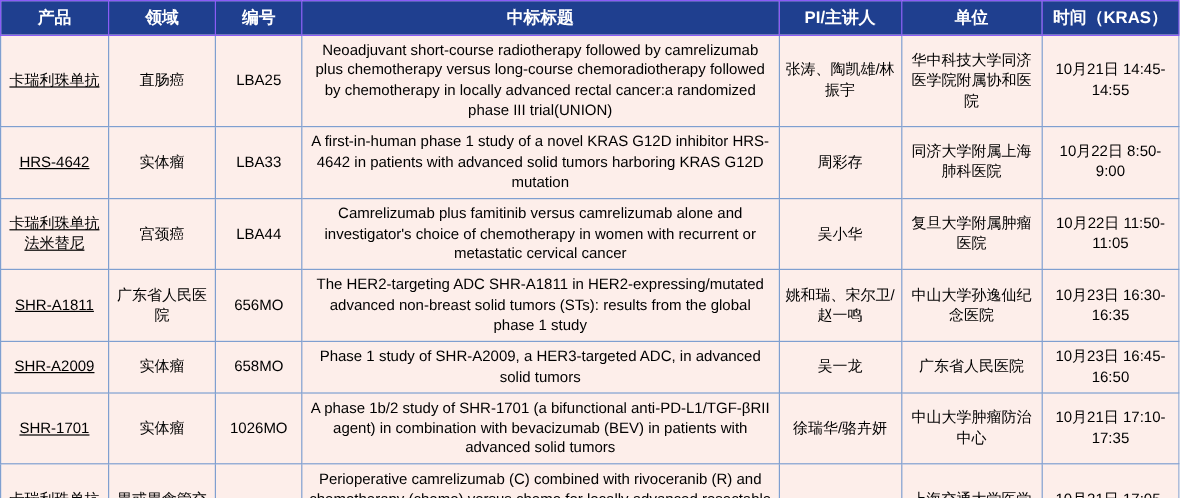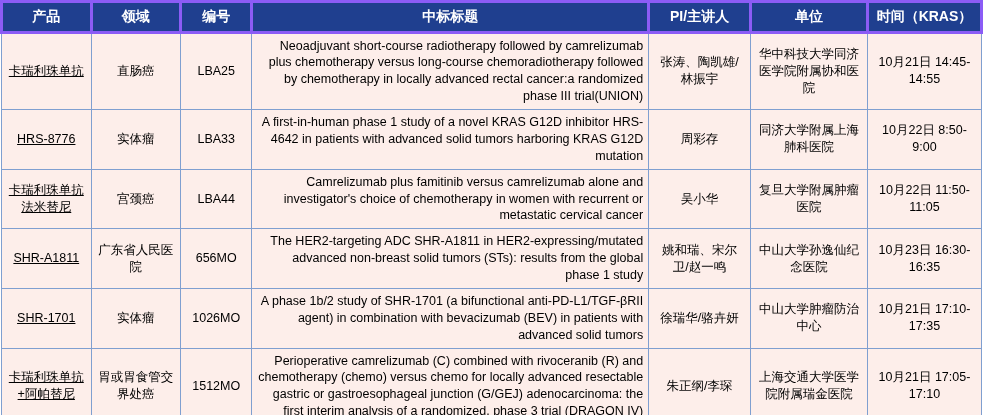--- a/index.html
+++ b/index.html
@@ -18,37 +18,37 @@
     width: 983px;
     table-layout: fixed;
   }
   table.data-table th {
     background: #1f3f8f;
     color: #ffffff;
     font-size: 14px;
     font-weight: bold;
     text-align: center;
     vertical-align: middle;
-    border: 3px solid #8b5cf6;
+    border: 1px solid #8b5cf6;
     padding: 5px 3px;
     line-height: 1.25;
   }
   table.data-table td {
     border: 1px solid #7f9fd0;
     font-size: 12.5px;
     color: #000000;
     vertical-align: middle;
     padding: 4px 5px;
     line-height: 1.35;
   }
   td.c-center {
     text-align: center;
   }
   td.c-left {
-    text-align: right;
+    text-align: center;
   }
   tr.row-alt td {
     background: #fdeeea;
   }
   td.col-product {
     color: #000000;
     font-size: 12.5px;
     text-decoration: underline;
   }
   td.col-title {
@@ -90,21 +90,21 @@
     <tr class="row-alt">
       <td class="c-center col-product">卡瑞利珠单抗</td>
       <td class="c-center">直肠癌</td>
       <td class="c-center">LBA25</td>
       <td class="c-left col-title">Neoadjuvant short-course radiotherapy followed by camrelizumab plus chemotherapy versus long-course chemoradiotherapy followed by chemotherapy in locally advanced rectal cancer:a randomized phase III trial(UNION)</td>
       <td class="c-center">张涛、陶凯雄/林振宇</td>
       <td class="c-center">华中科技大学同济医学院附属协和医院</td>
       <td class="c-center">10月21日 14:45-14:55</td>
     </tr>
     <tr class="row-alt">
-      <td class="c-center col-product">HRS-8776</td>
+      <td class="c-center col-product">HRS-4642</td>
       <td class="c-center">实体瘤</td>
       <td class="c-center">LBA33</td>
       <td class="c-left col-title"> A first-in-human phase 1 study of a novel KRAS G12D inhibitor HRS-4642 in patients with advanced solid tumors harboring KRAS G12D mutation</td>
       <td class="c-center">周彩存</td>
       <td class="c-center">同济大学附属上海肺科医院</td>
       <td class="c-center">10月22日 8:50-9:00</td>
     </tr>
     <tr class="row-alt">
       <td class="c-center col-product">卡瑞利珠单抗法米替尼</td>
       <td class="c-center">宫颈癌</td>
@@ -117,20 +117,29 @@
     <tr class="row-alt">
       <td class="c-center col-product">SHR-A1811</td>
       <td class="c-center">广东省人民医院</td>
       <td class="c-center">656MO</td>
       <td class="c-left col-title">The HER2-targeting ADC SHR-A1811 in HER2-expressing/mutated advanced non-breast solid tumors (STs): results from the global phase 1 study</td>
       <td class="c-center">姚和瑞、宋尔卫/赵一鸣</td>
       <td class="c-center">中山大学孙逸仙纪念医院</td>
       <td class="c-center">10月23日 16:30-16:35</td>
     </tr>
     <tr class="row-alt">
+      <td class="c-center col-product">SHR-A2009</td>
+      <td class="c-center">实体瘤</td>
+      <td class="c-center">658MO</td>
+      <td class="c-left col-title">Phase 1 study of SHR-A2009, a HER3-targeted ADC, in advanced solid tumors</td>
+      <td class="c-center">吴一龙</td>
+      <td class="c-center">广东省人民医院</td>
+      <td class="c-center">10月23日 16:45-16:50</td>
+    </tr>
+    <tr class="row-alt">
       <td class="c-center col-product">SHR-1701</td>
       <td class="c-center">实体瘤</td>
       <td class="c-center">1026MO</td>
       <td class="c-left col-title">A phase 1b/2 study of SHR-1701 (a bifunctional anti-PD-L1/TGF-βRII agent) in combination with bevacizumab (BEV) in patients with advanced solid tumors</td>
       <td class="c-center">徐瑞华/骆卉妍</td>
       <td class="c-center">中山大学肿瘤防治中心</td>
       <td class="c-center">10月21日 17:10-17:35</td>
     </tr>
     <tr class="row-alt">
       <td class="c-center col-product">卡瑞利珠单抗+阿帕替尼</td>

